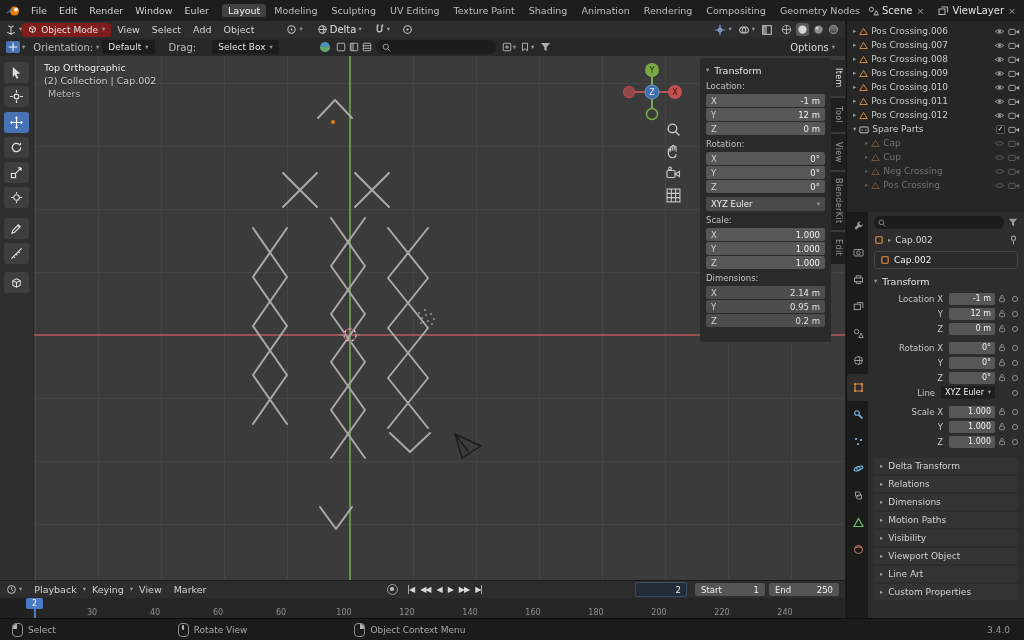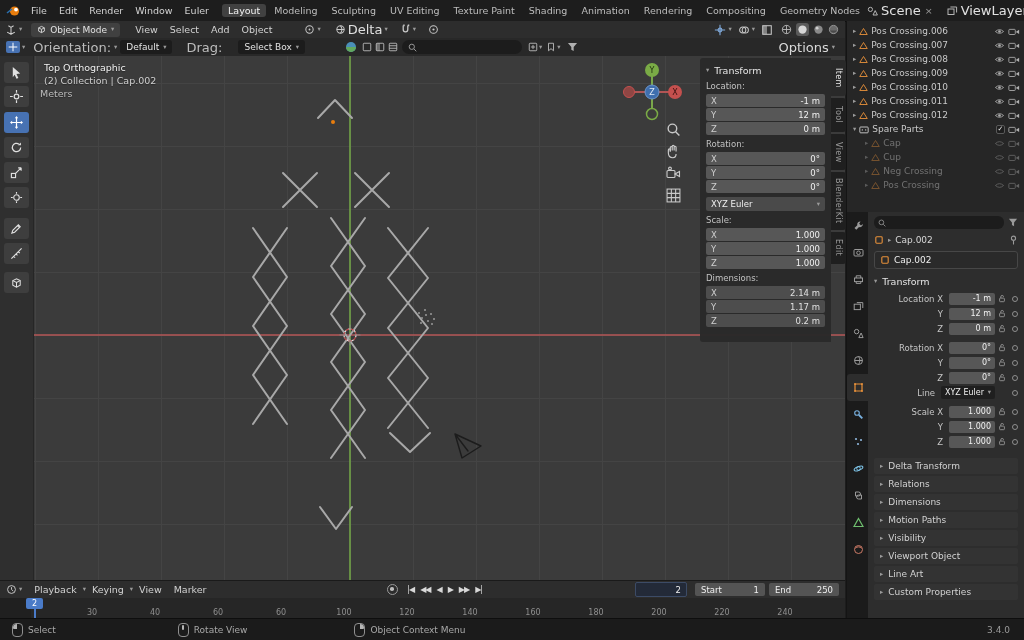--- a/index.html
+++ b/index.html
@@ -5,21 +5,21 @@
   html,body{margin:0;padding:0;background:#0e0e0e}
   #app{position:relative;width:1024px;height:640px;overflow:hidden;background:#1d1d1d;
        font-family:"DejaVu Sans","Liberation Sans",sans-serif;color:#d6d6d6;font-size:10px}
   .abs{position:absolute}
   .bar{position:absolute;display:flex;align-items:center}
   .mi{padding:0 6px;font-size:9.5px;color:#d2d2d2;white-space:nowrap;cursor:default}
   .ws{padding:1px 6px;font-size:9.5px;color:#bdbdbd;white-space:nowrap;border-radius:3px;margin:0 1px}
   .ws.act{background:#414141;color:#f0f0f0}
   .car{font-size:6.5px;color:#9a9a9a;line-height:1}
   .ddl{display:flex;align-items:center;gap:4px;background:#1c1c1c;border-radius:3px;padding:0 6px;height:14px;font-size:9px;color:#e2e2e2}
-  .lbl{font-size:13px;color:#bdbdbd;white-space:nowrap}
+  .lbl{font-size:10px;color:#bdbdbd;white-space:nowrap}
   .ico{display:inline-flex;align-items:center;justify-content:center;line-height:0}
   svg{display:block}
   
   #toolstrip{position:absolute;left:0;top:56px;width:33px;height:524px;background:#2f2f2f;border-right:1px solid #262626;z-index:2}
   .tbtn{position:absolute;left:4px;width:25px;height:21px;background:#3e3e3e;border-radius:3px;display:flex;align-items:center;justify-content:center}
   .tbtn.act{background:#4772b3}
   
   #viewport{position:absolute;left:0;top:56px;width:845px;height:524px;background-color:#3b3b3b;overflow:hidden;z-index:1;
     background-image:linear-gradient(to bottom,#444 1px,transparent 1px),linear-gradient(to right,#444 1px,transparent 1px);
     background-size:63px 63px;background-position:0 27px,35px 0}
@@ -135,21 +135,21 @@
     <span class="mi" style="padding:0 8px 0 4px;color:#9a9a9a">×</span>
   </div>
 
   <div class="bar" id="vheader" style="left:0;top:21px;width:845px;height:17px;background:#2d2d2d;border-bottom:1px solid #202020">
     <span class="ico" style="margin:0 2px 0 5px">
       <svg width="12" height="12" viewBox="0 0 14 14" stroke="#cfcfcf" fill="none" stroke-width="1.2">
           <path d="M7 12V4M7 12L2.5 9.5M7 12l4.5-2.5M7 4L4 2M7 4l3-2"></path>
         </svg>
     </span>
     <span class="car">▾</span>
-    <span class="ddl" style="margin:0 9px;background:#404040">
+    <span class="ddl" style="margin:0 0;background:#7f1d1d">
       <span class="ico">
         <svg width="9" height="9" viewBox="0 0 11 11" stroke="#d8d8d8" fill="none" stroke-width="1.1">
             <path d="M2 3.5l3.5-1.8L9 3.5v4L5.5 9.3 2 7.5z"></path>
             <path d="M2 3.5l3.5 1.8L9 3.5M5.5 5.3v4"></path>
           </svg>
       </span>
       <span>Object Mode</span>
       <span class="car">▾</span>
     </span>
     <span class="mi">View</span>
@@ -340,21 +340,21 @@
         <circle cx="426" cy="259" r="1"></circle>
           <circle cx="432" cy="268" r="1"></circle>
           <circle cx="421" cy="267" r="1"></circle>
       </g>
 
       <path d="M455 378L481 390L462 402Z M455 378L468 395" stroke="#1c1c1c" stroke-width="1.4"></path>
     </svg>
 
     <div class="vtext" style="left:44px;top:6px;color:#efefef">Top Orthographic</div>
     <div class="vtext" style="left:44px;top:19px;color:#cfcfcf">(2) Collection | Cap.002</div>
-    <div class="vtext" style="left:40px;top:32px;color:#bdbdbd">Meters</div>
+    <div class="vtext" style="left:48px;top:32px;color:#bdbdbd">Meters</div>
 
     <svg class="abs" style="left:618px;top:4px" width="68" height="64" viewBox="0 0 68 64">
       <line x1="34" y1="12" x2="34" y2="52" stroke="#7aa74b" stroke-width="2"></line>
       <line x1="13" y1="32" x2="55" y2="32" stroke="#b05555" stroke-width="2"></line>
       <circle cx="34" cy="10" r="7" fill="#7aab46"></circle>
       <text x="34" y="13" font-size="8" text-anchor="middle" fill="#20300f">Y</text>
       <circle cx="57" cy="32" r="7" fill="#c4504e"></circle>
       <text x="57" y="35" font-size="8" text-anchor="middle" fill="#3a0f0f">X</text>
       <circle cx="11" cy="32" r="5.5" fill="#8f4644" stroke="#c4504e"></circle>
       <circle cx="34" cy="54" r="5.5" fill="#3b3b3b" stroke="#7aab46" stroke-width="1.5"></circle>
@@ -490,21 +490,21 @@
         <span class="ax">Z</span>
         <span>1.000</span>
       </div>
     <div class="npl">Dimensions:</div>
     <div class="nfield dimf">
         <span class="ax">X</span>
         <span>2.14 m</span>
       </div>
     <div class="nfield dimf">
         <span class="ax">Y</span>
-        <span>1.17 m</span>
+        <span>0.95 m</span>
       </div>
     <div class="nfield dimf">
         <span class="ax">Z</span>
         <span>0.2 m</span>
       </div>
   </div>
   <div class="vtab act" style="top:60px;height:36px">Item</div>
   <div class="vtab" style="top:98px;height:34px">Tool</div>
   <div class="vtab" style="top:134px;height:36px">View</div>
   <div class="vtab" style="top:172px;height:58px">BlenderKit</div>

